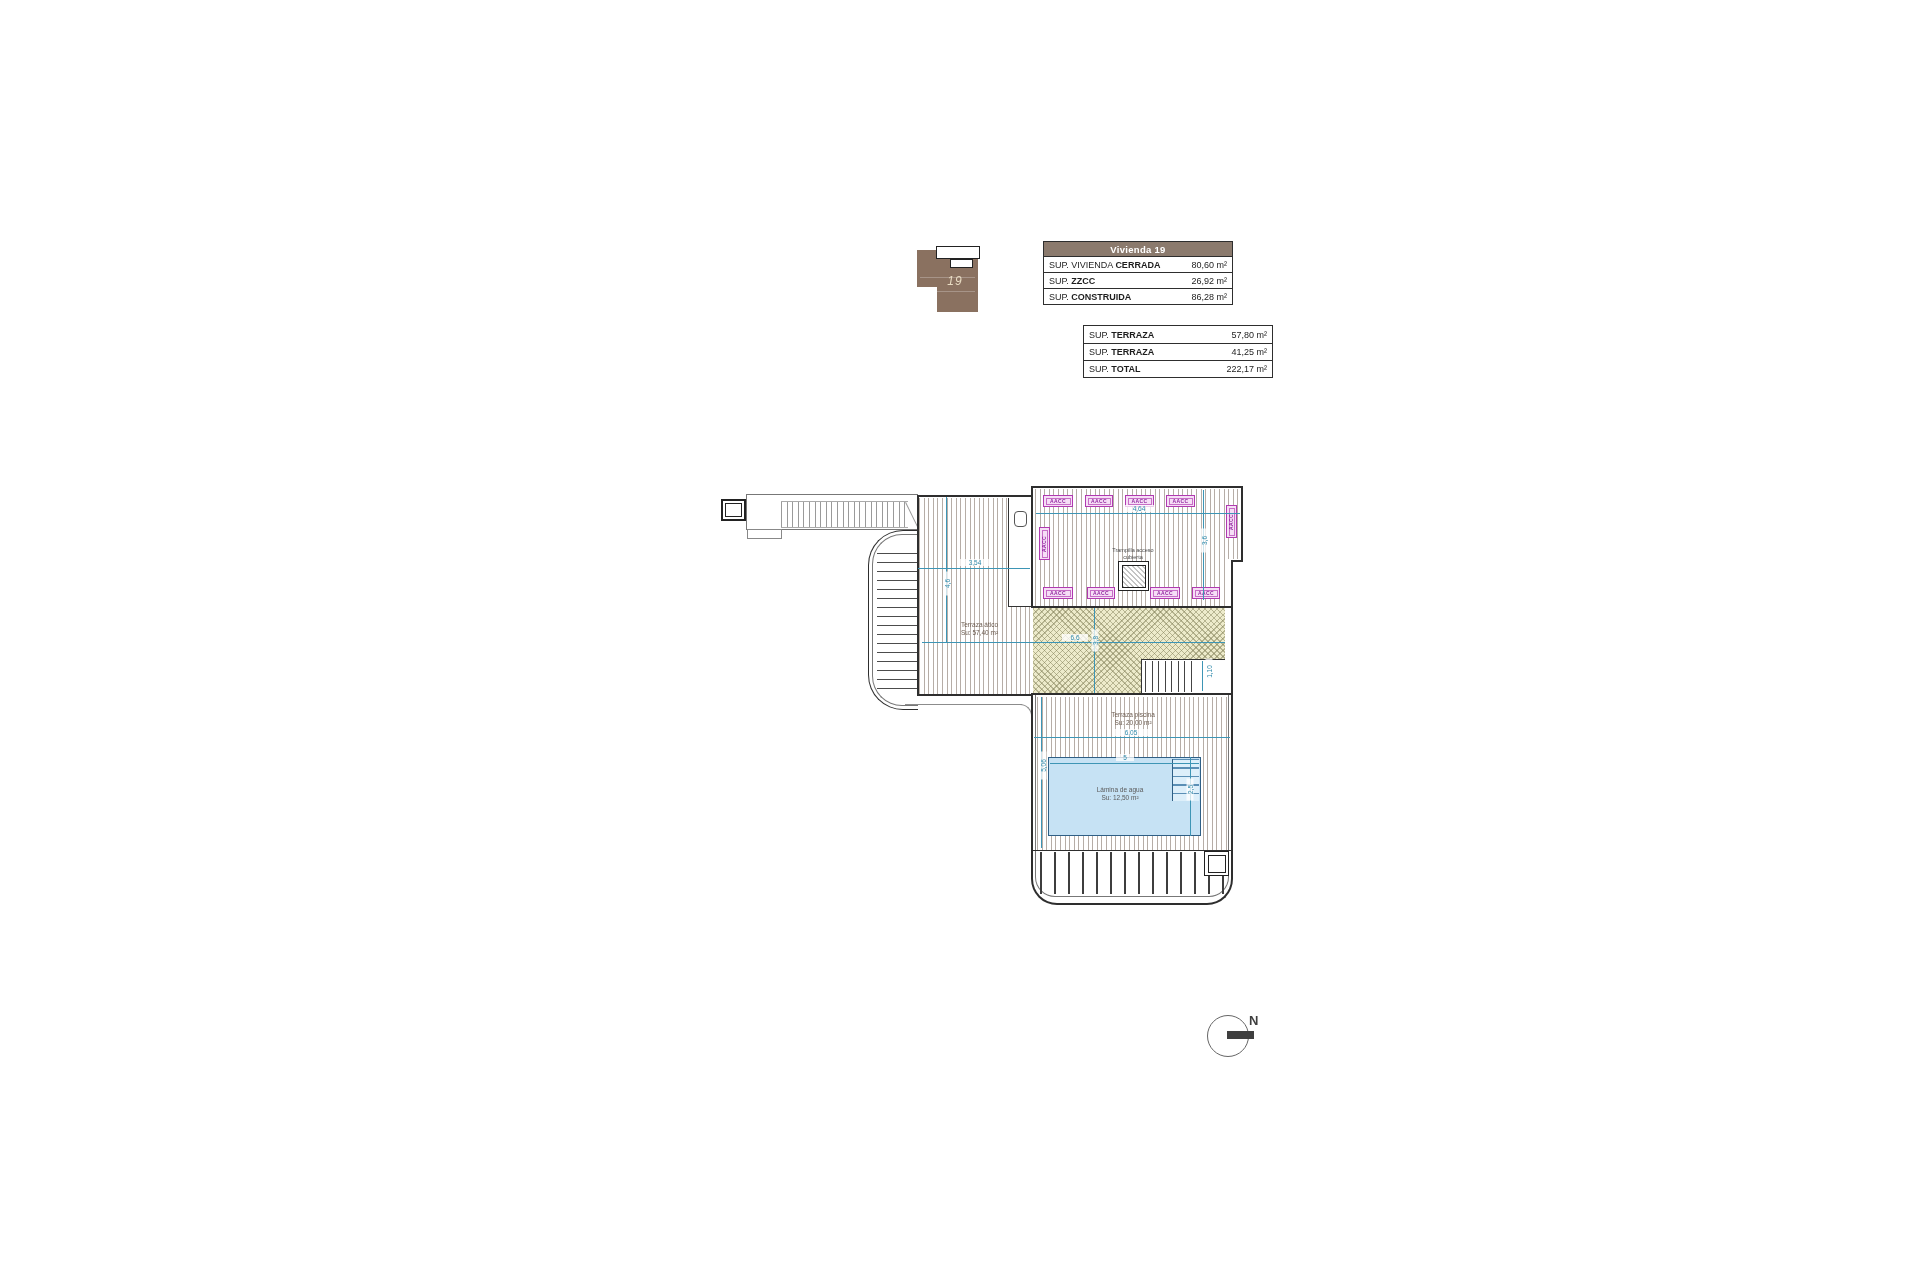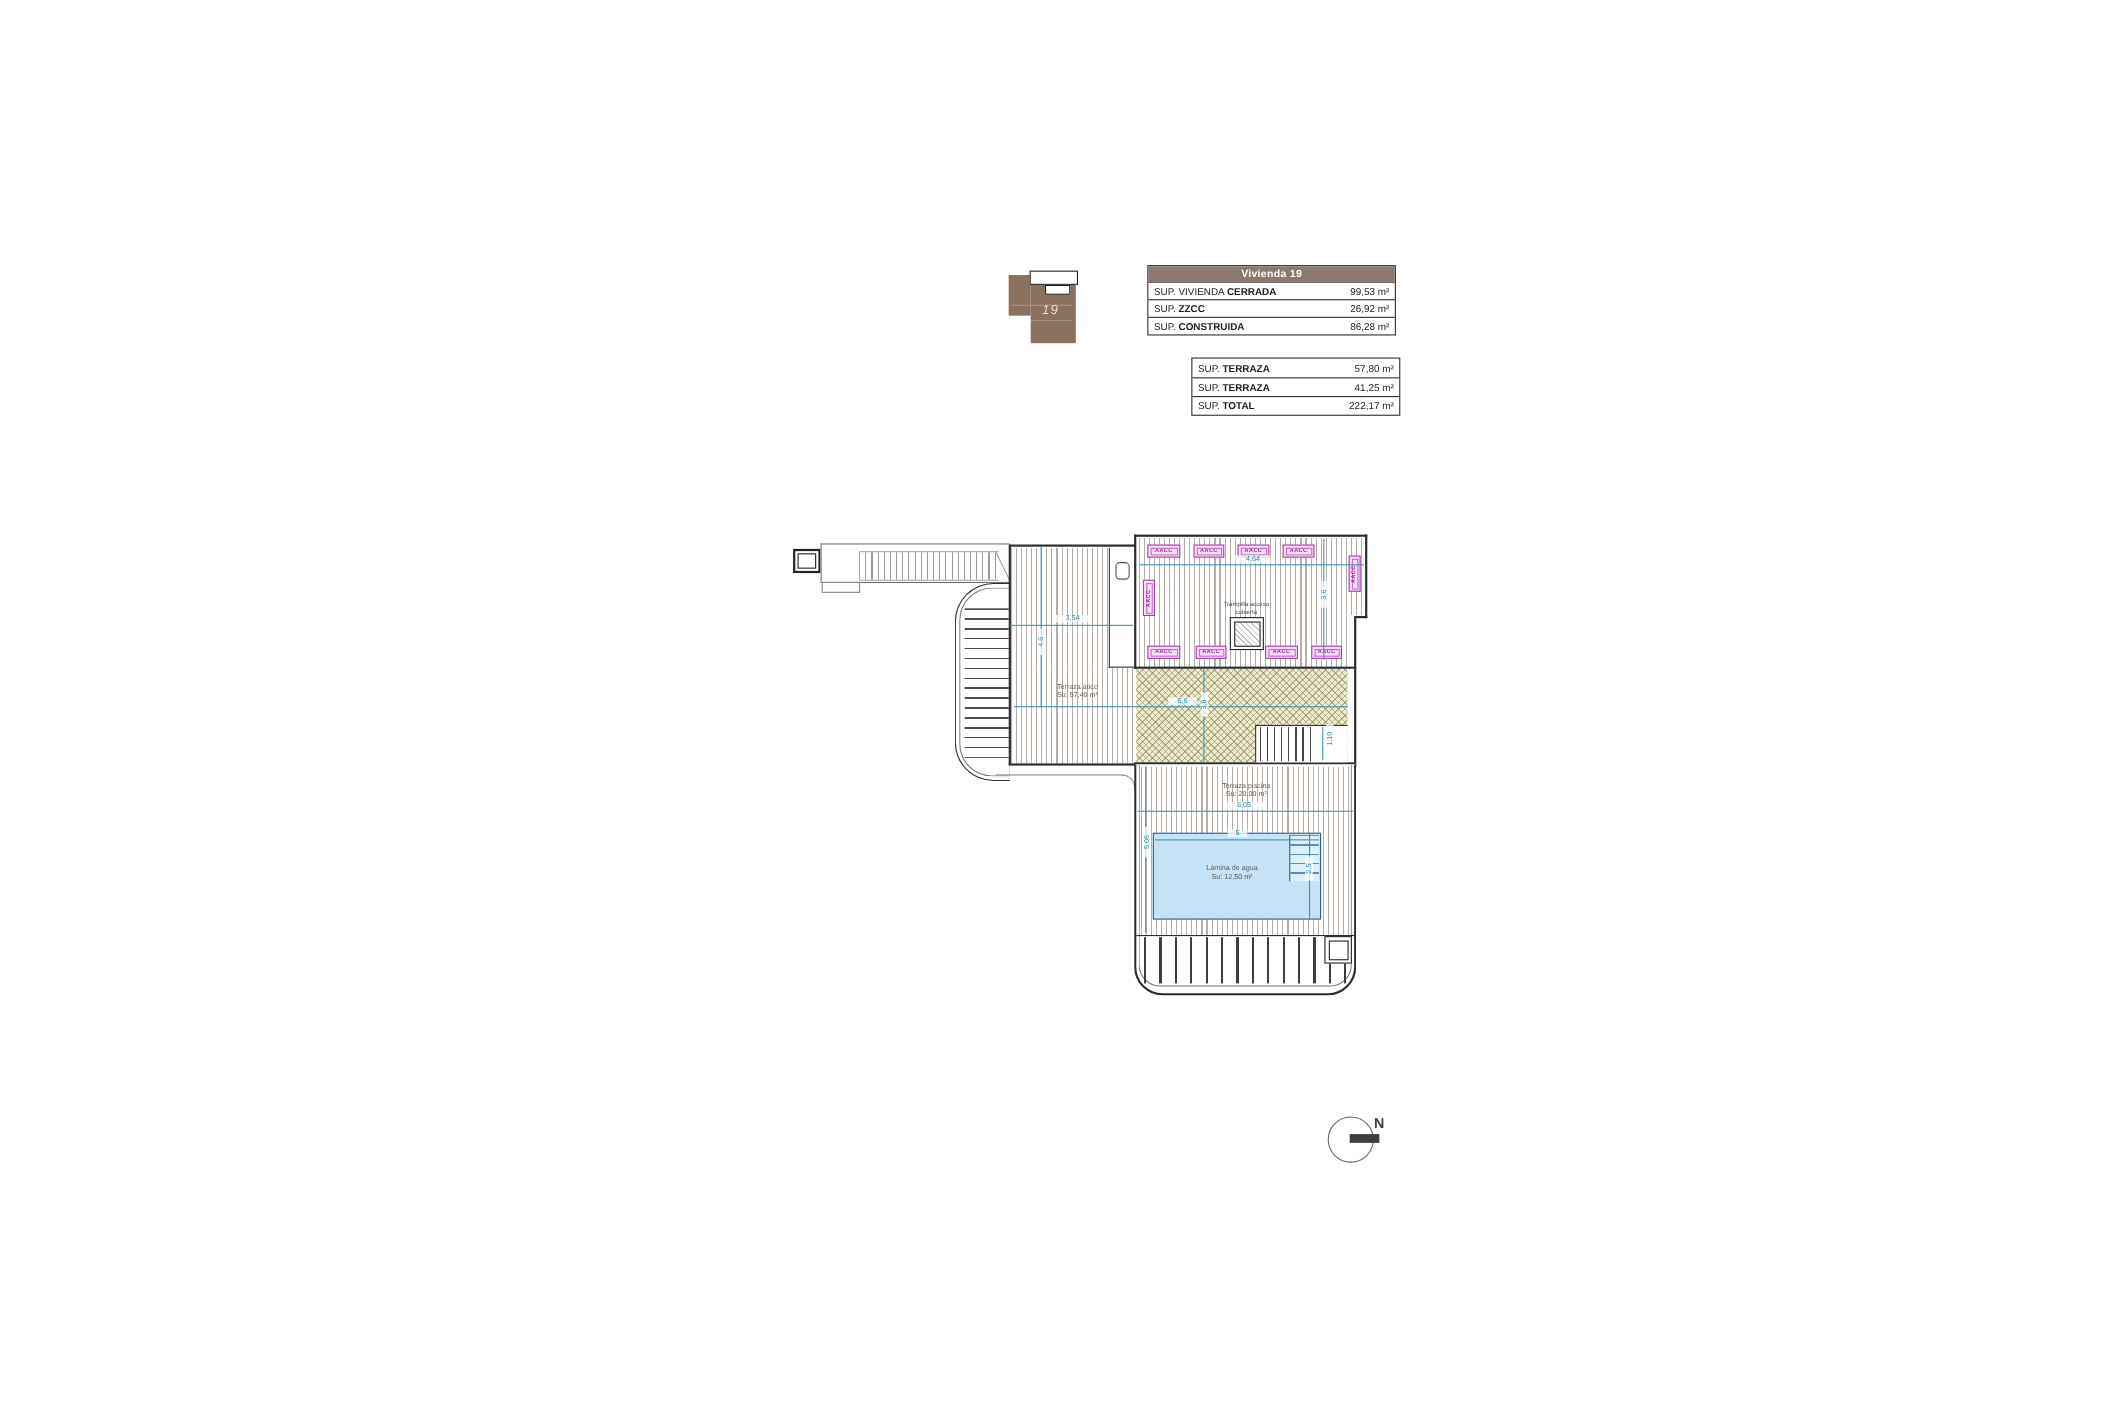--- a/index.html
+++ b/index.html
@@ -49,25 +49,25 @@
   <div class="abs" style="left:900px;top:240px;width:110px;height:90px;font-style:italic;">
     <div class="abs" style="left:17px;top:10px;width:20px;height:37px;background:#8a7160;"></div>
     <div class="abs" style="left:37px;top:12px;width:41px;height:60px;background:#8a7160;"></div>
     <div class="abs" style="left:20px;top:37px;width:55px;height:1px;background:rgba(255,255,255,.25);"></div>
     <div class="abs" style="left:20px;top:51px;width:55px;height:1px;background:rgba(255,255,255,.25);"></div>
     <div class="abs" style="left:36px;top:6px;width:44px;height:13px;background:#fff;border:1.5px solid #222;box-sizing:border-box;"></div>
     <div class="abs" style="left:50px;top:19px;width:23px;height:9px;background:#fff;border:1.5px solid #222;box-sizing:border-box;"></div>
     <div class="abs" style="left:40px;top:34px;width:30px;text-align:center;font-size:12px;color:#e9dcc3;letter-spacing:1px;">19</div>
   </div>
 
-  <div class="abs sumtable" style="left:1043px;top:241px;width:226px;">
+  <div class="abs sumtable" style="left:1043px;top:241px;width:190px;">
     <div class="hdr">Vivienda 19</div>
     <div class="trow">
       <span class="lbl"><span>SUP. VIVIENDA </span><b>CERRADA</b></span>
-      <span class="val">99,53 m²</span>
+      <span class="val">80,60 m²</span>
     </div>
     <div class="trow">
       <span class="lbl"><span>SUP. </span><b>ZZCC</b></span>
       <span class="val">26,92 m²</span>
     </div>
     <div class="trow">
       <span class="lbl"><span>SUP. </span><b>CONSTRUIDA</b></span>
       <span class="val">86,28 m²</span>
     </div>
   </div>

